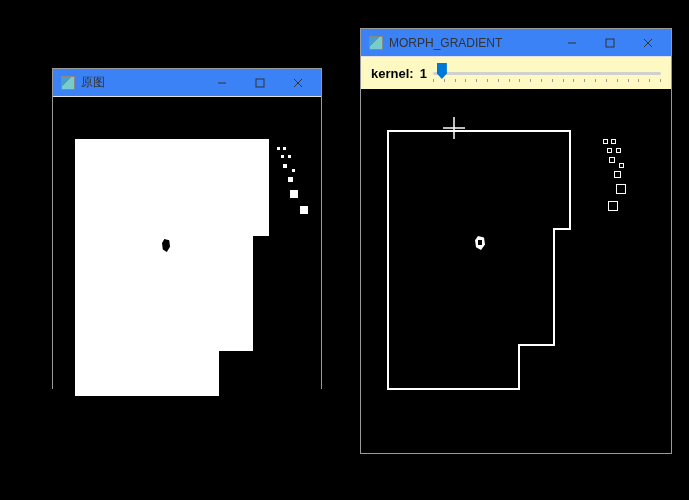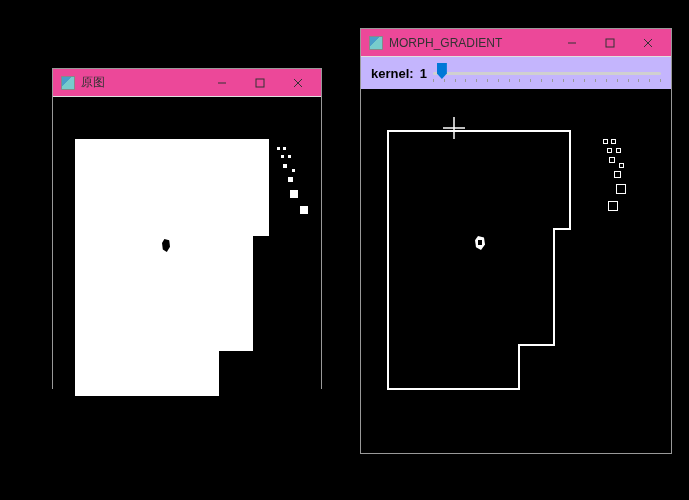--- a/index.html
+++ b/index.html
@@ -34,21 +34,21 @@
     
     .window-right {
       left: 360px;
       top: 28px;
       width: 312px;
       height: 426px;
     }
     
     .titlebar {
       height: 28px;
-      background: #ec4899;
+      background: #3b82f6;
       display: flex;
       align-items: center;
       padding: 0 4px 0 8px;
       border-bottom: 1px solid #e0e0e0;
     }
     
     .titlebar-icon {
       width: 14px;
       height: 14px;
       margin-right: 6px;
@@ -75,21 +75,21 @@
       color: #666;
       font-size: 13px;
     }
     
     .titlebar-btn svg {
       display: block;
     }
     
     .toolbar {
       height: 32px;
-      background: #c4b5fd;
+      background: #fef9c3;
       display: flex;
       align-items: center;
       padding: 8px 10px;
       gap: 6px;
     }
     
     .toolbar-label {
       font-weight: bold;
       color: #000;
       font-size: 13px;

